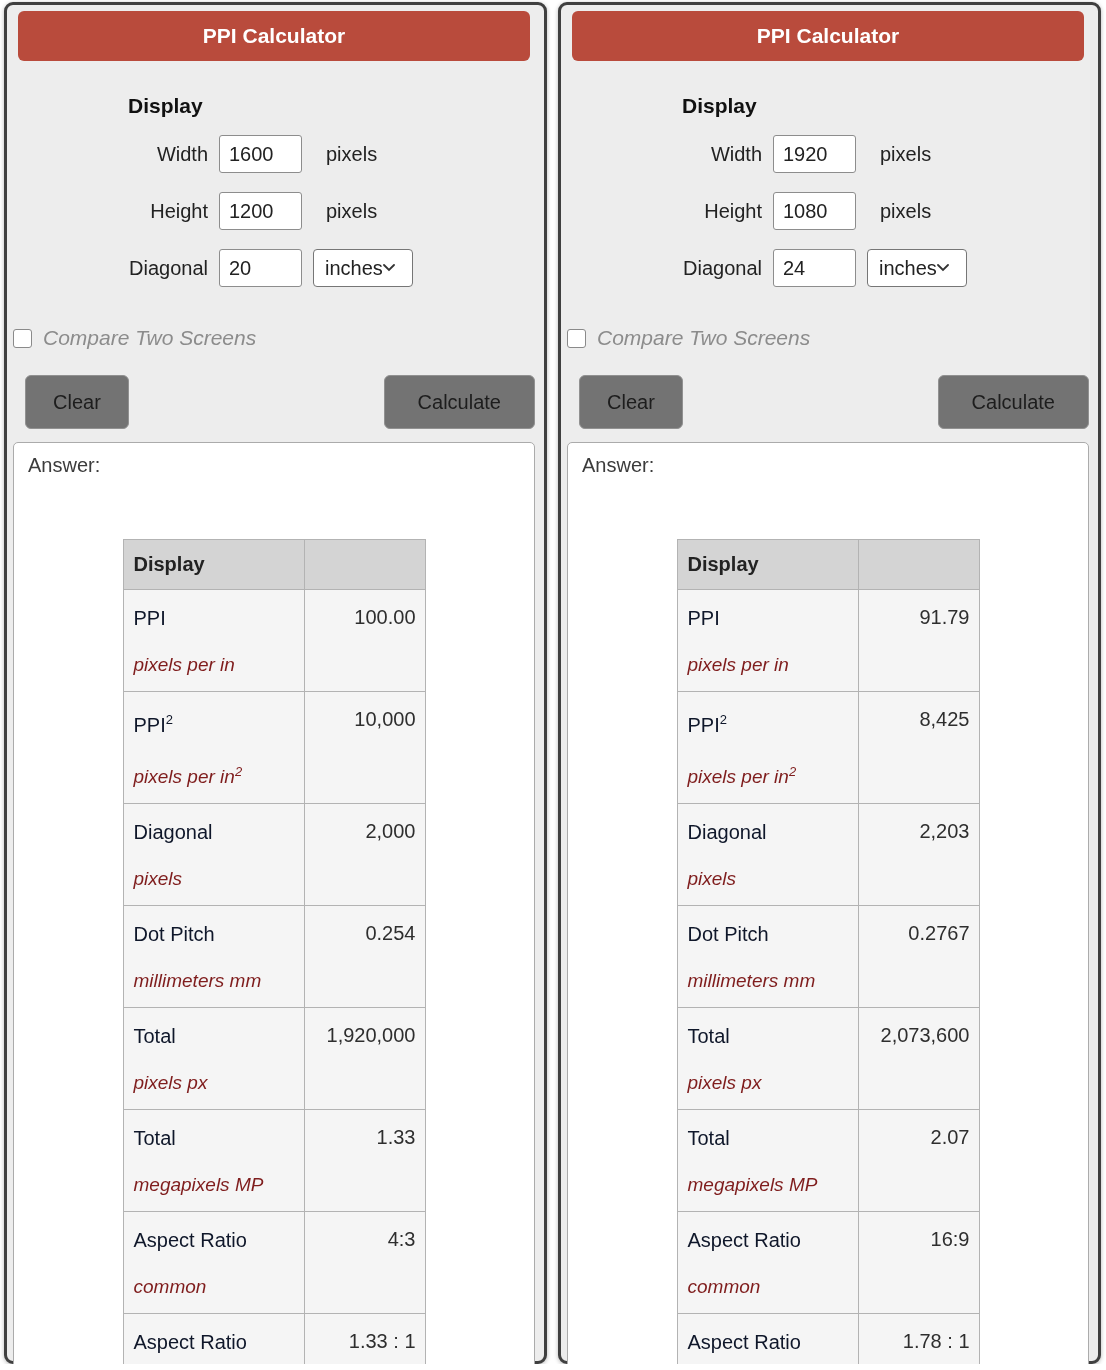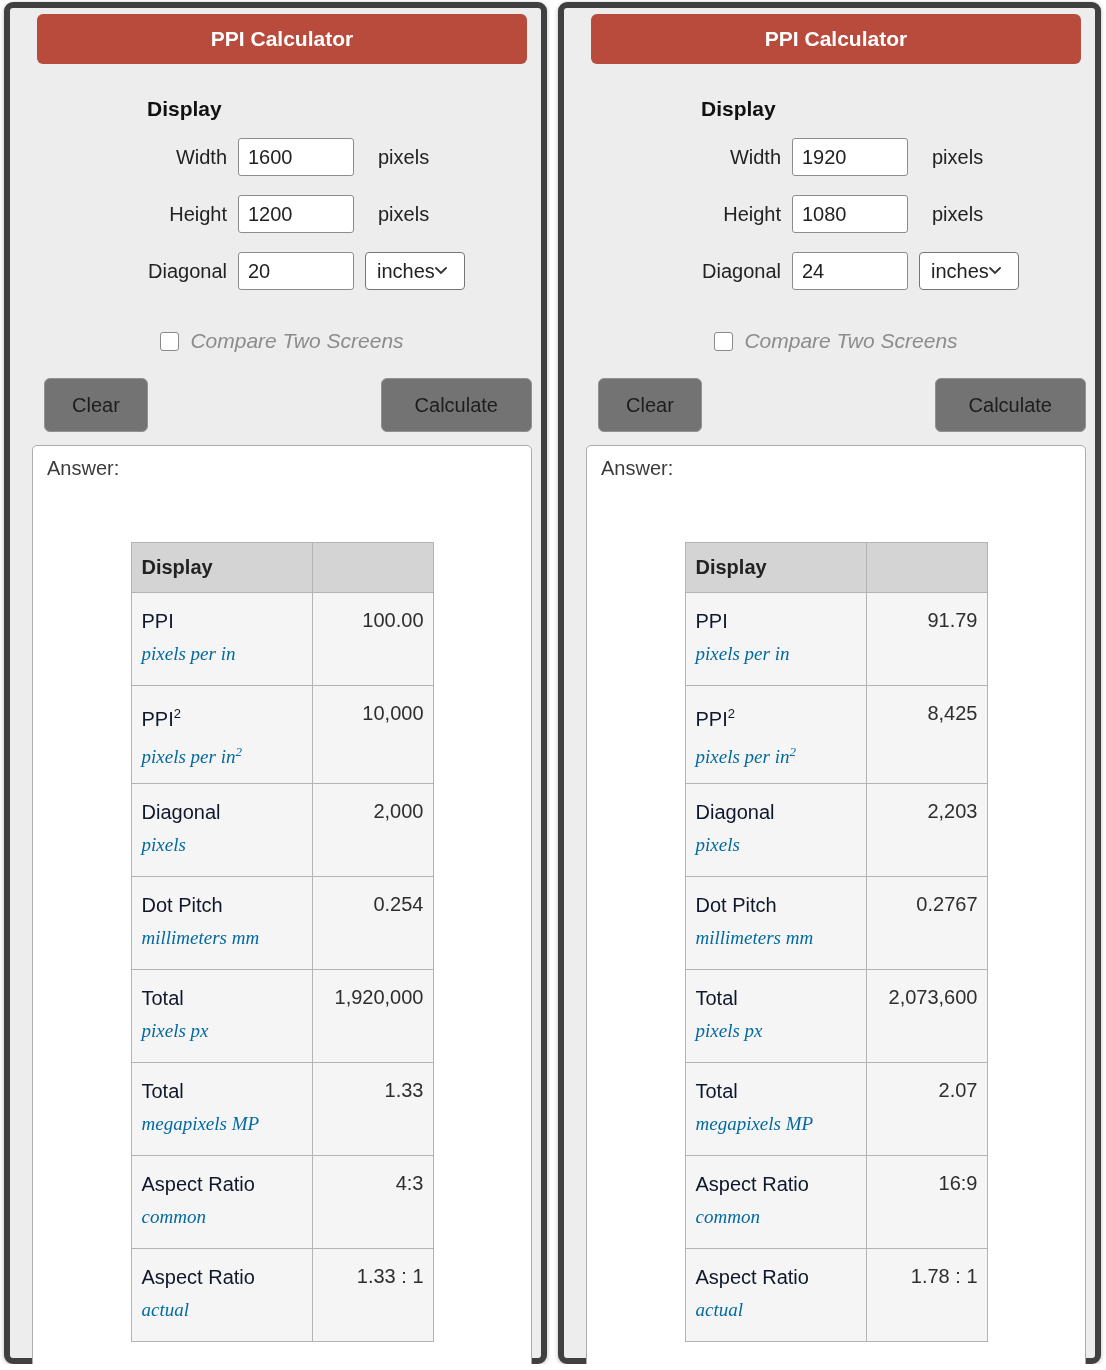--- a/index.html
+++ b/index.html
@@ -2,65 +2,65 @@
 <html><head>
 <meta charset="utf-8">
 <style>
   * { box-sizing: border-box; }
   html, body { margin: 0; padding: 0; background: #ffffff; font-family: "Liberation Sans", sans-serif; color: #222; }
   .page { display: flex; gap: 11px; padding: 2px 5px 0 4px; width: 1106px; }
 
   .calc-column {
     width: 543px;
     background: #ededed;
-    border: 6px solid #404040;
+    border: 3px solid #404040;
     border-radius: 9px;
     box-shadow: 0 1px 4px rgba(0,0,0,0.28);
-    padding: 6px 9px 0 22px;
+    padding: 6px 9px 0 6px;
     height: 1362px;
   }
 
   .calc-header {
     background: #b94b3c;
     color: #ffffff;
     font-size: 21px;
     font-weight: bold;
     text-align: center;
     padding: 13px 0;
     border-radius: 6px;
     margin: 0 5px;
   }
 
   .form-area { margin-top: 33px; }
   .display-heading { font-weight: bold; font-size: 21px; color: #111; margin: 0 0 17px 115px; }
 
   .form-row { display: flex; align-items: center; margin-bottom: 19px; }
   .form-label { width: 206px; text-align: right; padding-right: 11px; font-size: 20px; color: #222; }
   .form-input {
-    width: 116px; height: 38px;
+    width: 83px; height: 38px;
     border: 1px solid #8d8d8d; border-radius: 3px;
     font-size: 20px; padding: 0 9px; color: #222;
     font-family: "Liberation Sans", sans-serif;
     background: #ffffff;
   }
   .unit { margin-left: 24px; font-size: 20px; color: #222; }
 
   .unit-select {
     margin-left: 11px;
     height: 38px; min-width: 100px;
     background: #ffffff;
     border: 1px solid #767676; border-radius: 4px;
     display: inline-flex; align-items: center; 
     padding: 0 9px 0 11px;
     font-size: 20px; color: #222;
     cursor: default;
   }
   .chevron { width: 12px; height: 8px; display: inline-block; }
 
-  .compare-row { display: flex; justify-content: center; align-items: center; gap: 11px; margin-top: 40px; height: 22px; }
+  .compare-row { display: flex; justify-content: flex-start; align-items: center; gap: 11px; margin-top: 40px; height: 22px; }
   .checkbox {
     width: 19px; height: 19px;
     background: #ffffff;
     border: 1px solid #8a8a8a; border-radius: 3px;
     flex: 0 0 auto;
   }
   .compare-label { font-style: italic; color: #8c8c8c; font-size: 21px; }
 
   .button-row { display: flex; justify-content: space-between; align-items: center; margin-top: 26px; padding: 0 0 0 12px; }
   .btn {
@@ -91,21 +91,21 @@
     background: #d4d4d4;
     text-align: left;
     font-size: 20px; font-weight: bold; color: #222;
     padding: 12px 10px;
     height: 50px;
   }
   .result-table td { background: #f5f5f5; height: 93px; vertical-align: top; }
   td.name-cell { width: 182px; padding: 16px 10px 14px 10px; }
   td.value-cell { width: 121px; text-align: right; padding: 16px 9px 14px 6px; font-size: 20px; color: #2e2e2e; white-space: nowrap; }
   .row-name { font-size: 20px; color: #0f172a; line-height: 24px; }
-  .row-sub { font-style: italic; color: #0369a1; font-size: 19px; line-height: 24px; margin-top: 9px; font-family: Liberation Serif, serif; }
+  .row-sub { font-style: italic; color: #7f1d1d; font-size: 19px; line-height: 24px; margin-top: 23px; }
   sup { font-size: 13px; }
 </style>
 </head>
 <body>
 
 <div class="page">
 
   <div class="calc-column">
     <div class="calc-header">PPI Calculator</div>
 

